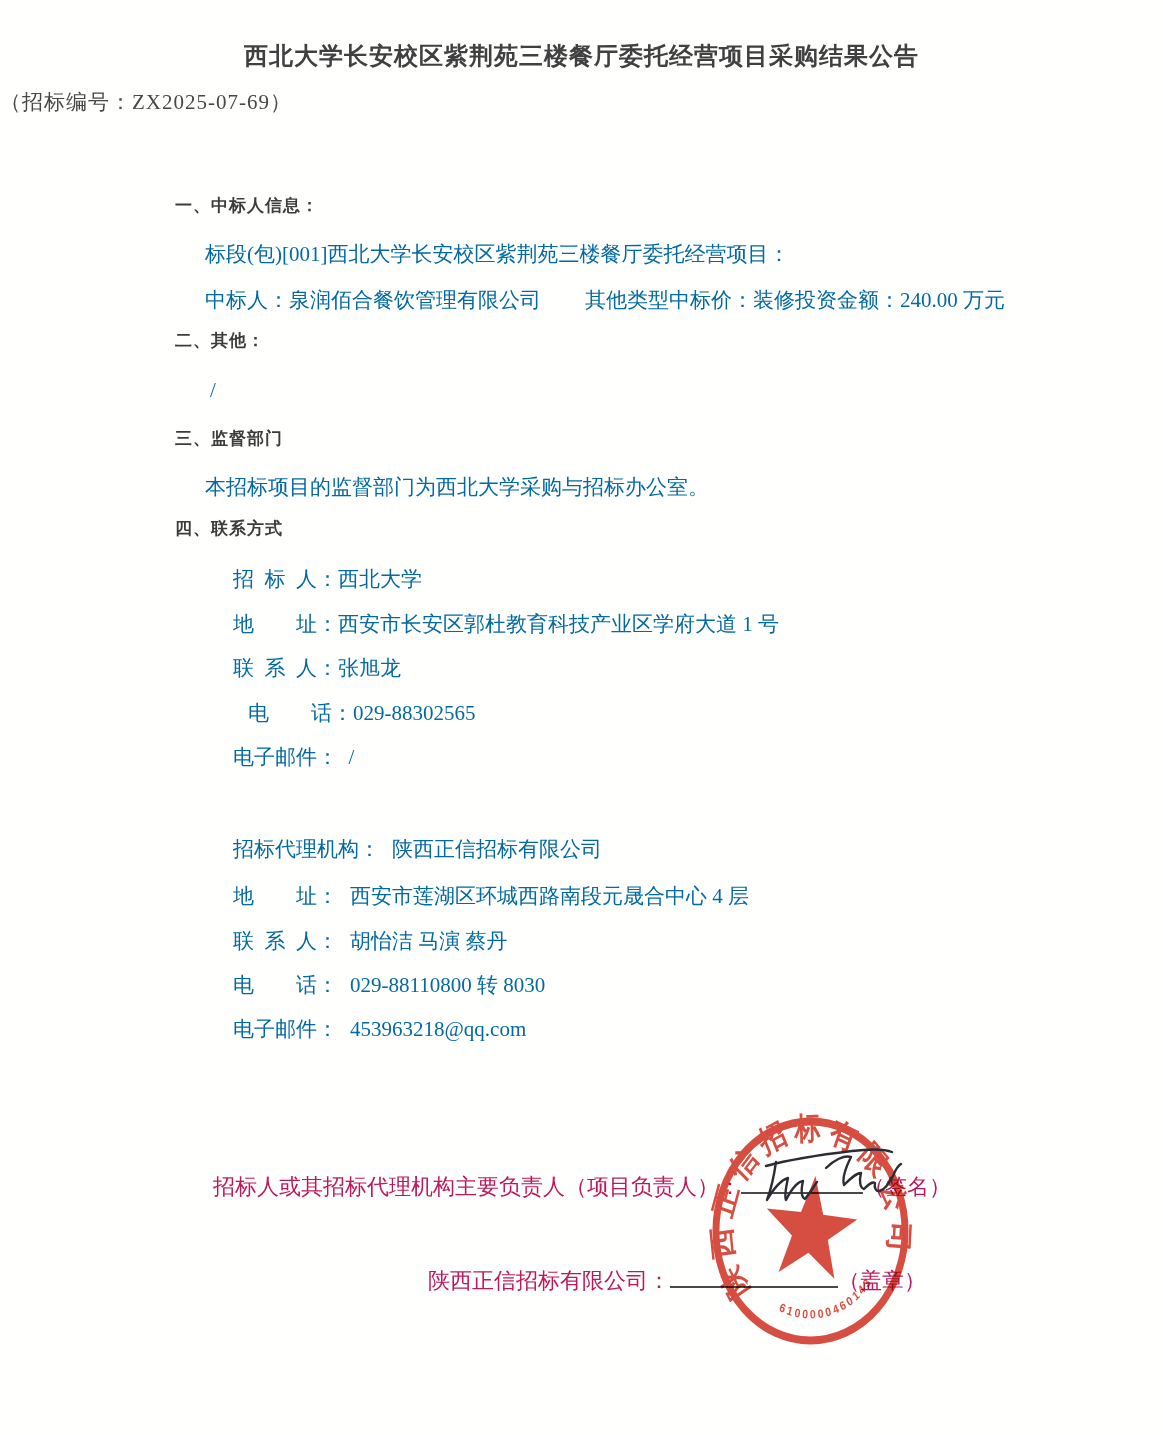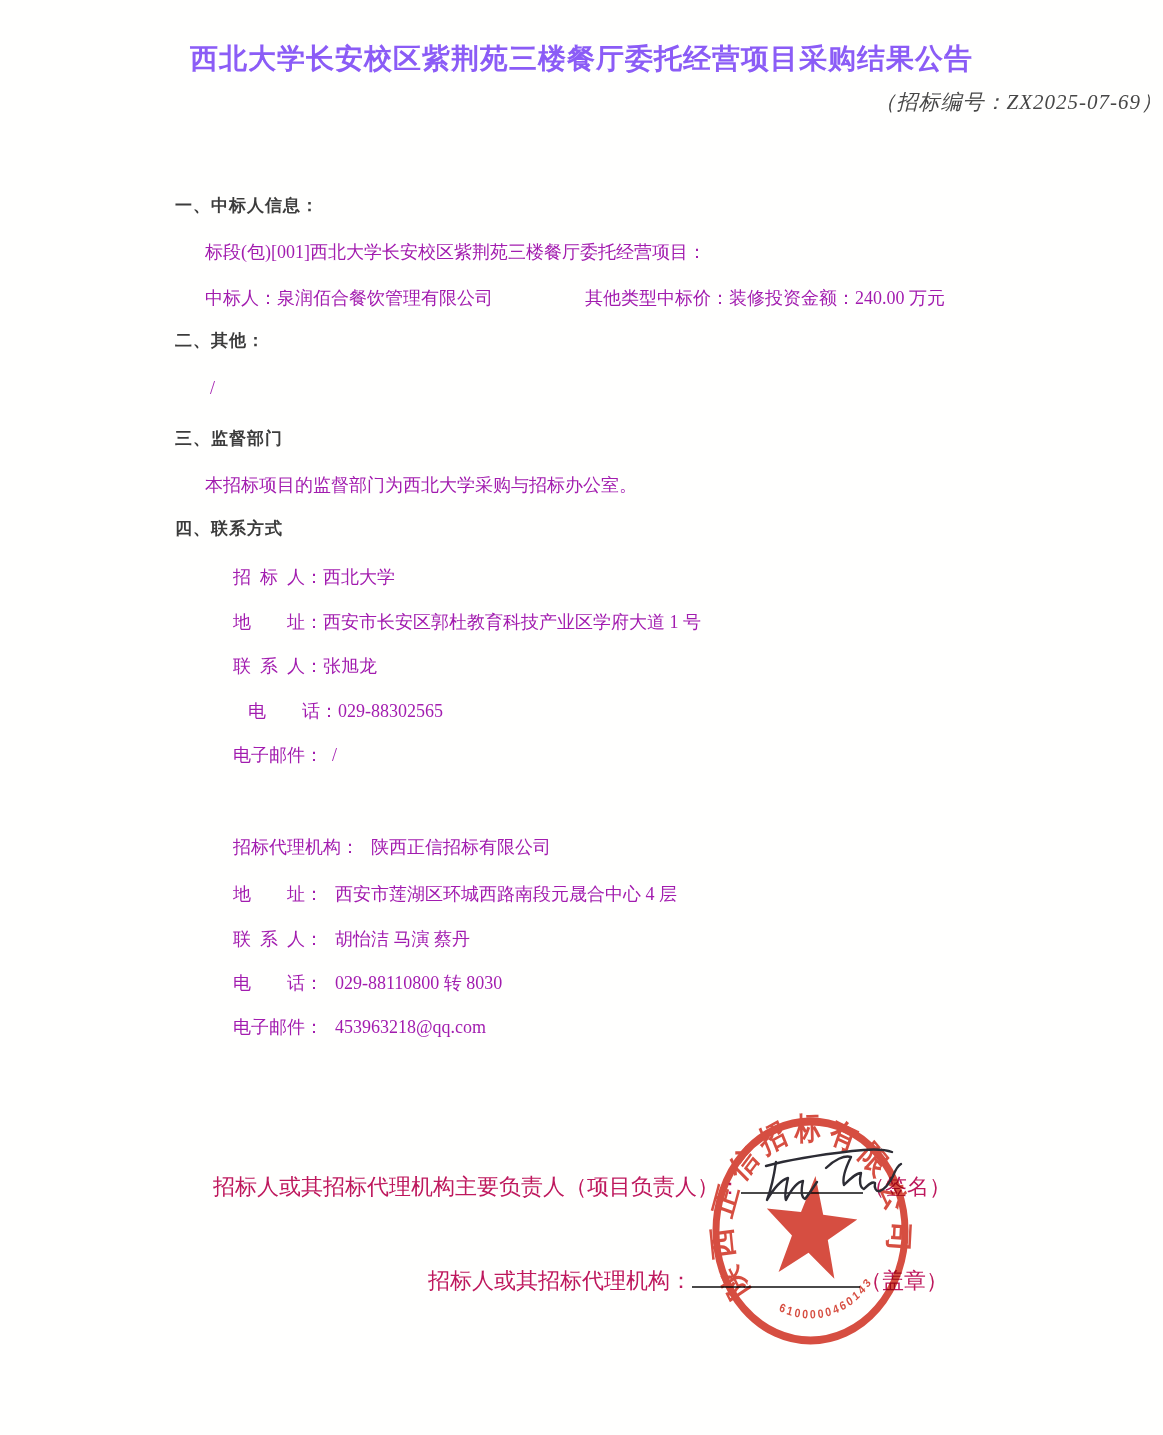--- a/index.html
+++ b/index.html
@@ -7,33 +7,33 @@
     position:relative;
     width:1163px;height:1435px;
     background:#fffffe;
     font-family:"Liberation Serif","DejaVu Serif",serif;
     color:#4c4c4c;
     overflow:hidden;
   }
   .abs{position:absolute;}
   .doc-title{
     left:0;right:0;top:40px;text-align:center;
-    font-size:28px;font-weight:600;color:#8b5cf6;
+    font-size:24px;font-weight:600;color:#404040;
     letter-spacing:1px;
   }
   .doc-subtitle{
-    left:0;right:0;top:88px;text-align:right;
-    font-size:21px;color:#474747;letter-spacing:1px;font-style:italic;
+    left:0;right:0;top:88px;text-align:left;
+    font-size:21px;color:#474747;letter-spacing:1px;
   }
   .sec-heading{
     font-family:"Liberation Sans","DejaVu Sans",sans-serif;
     font-weight:700;font-size:17px;color:#3c3c3c;
     letter-spacing:1px;
   }
-  .body-line{font-size:18px;color:#a21caf;}
+  .body-line{font-size:21px;color:#0369a1;}
   .contact-label{display:inline-block;margin-left:28px;}
   .agency-row .contact-value{padding-left:12px;}
   .signoff-line{
     display:flex;align-items:baseline;
     font-size:22px;color:#be185d;white-space:nowrap;
   }
   .sig-underline{
     display:inline-block;position:relative;
     border-bottom:2px solid #4a4a4a;
     height:24px;vertical-align:baseline;
@@ -87,21 +87,21 @@
   <div class="abs body-line agency-row" style="left:205px;top:971px;"><span class="contact-label">电  话：</span><span class="contact-value">029-88110800 转 8030</span></div>
   <div class="abs body-line agency-row" style="left:205px;top:1015px;"><span class="contact-label">电子邮件：</span><span class="contact-value">453963218@qq.com</span></div>
 
   <div class="abs signoff-line" style="left:213px;top:1168px;">
     <span>招标人或其招标代理机构主要负责人（项目负责人）：</span>
     <span class="sig-underline line1"></span>
     <span>（签名）</span>
   </div>
 
   <div class="abs signoff-line" style="left:428px;top:1262px;">
-    <span>招标人或其招标代理机构：</span>
+    <span>陕西正信招标有限公司：</span>
     <span class="sig-underline line2"></span>
     <span>（盖章）</span>
   </div>
 
   <div class="abs stamp-wrap">
     <svg width="209" height="242" viewBox="0 0 210 210" preserveAspectRatio="none">
       <defs>
         <path id="arcTop" d="M 43.7 156.4 A 80 80 0 1 1 182.3 125.7" fill="none"></path>
         <path id="arcBottom" d="M 72.9 173.9 A 76 76 0 0 0 167.2 148.6" fill="none"></path>
       </defs>

